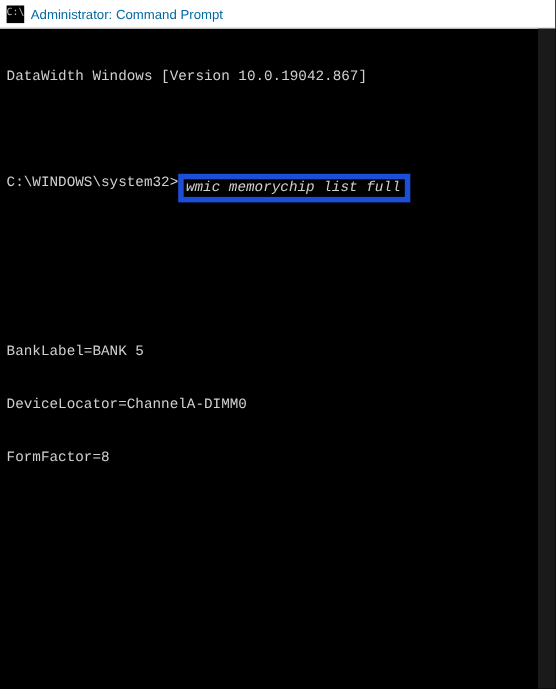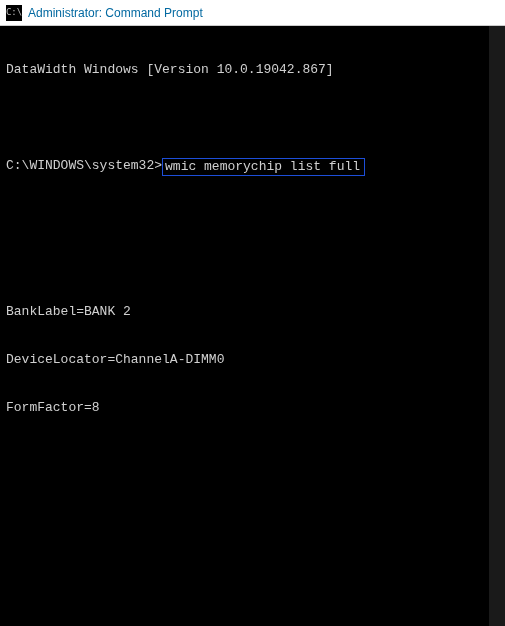--- a/index.html
+++ b/index.html
@@ -61,23 +61,24 @@
       font-family: Consolas, 'Courier New', monospace;
     }
     .line {
       display: block;
       min-height: 16px;
     }
     .prompt-line {
       display: flex;
     }
     .highlight-box {
-      border: 1px solid #1d4ed8;
+      border: 5px solid #1d4ed8;
       padding: 0 4px 0 2px;
       display: inline-block;
+      font-style: italic;
     }
     .scrollbar {
       position: absolute;
       right: 0;
       top: 26px;
       bottom: 0;
       width: 16px;
       background: #1a1a1a;
     }
   </style>
@@ -92,21 +93,21 @@
 </div>
 
 <div class="terminal">
   <span class="line">DataWidth Windows [Version 10.0.19042.867]</span>
   <span class="line"> </span>
   <div class="prompt-line">
     <span>C:\WINDOWS\system32&gt;</span><span class="highlight-box"><span>wmic memorychip list full</span></span>
   </div>
   <span class="line"> </span>
   <span class="line"> </span>
-  <span class="line">BankLabel=BANK 2</span>
+  <span class="line">BankLabel=BANK 5</span>
   <span class="line">DeviceLocator=ChannelA-DIMM0</span>
   <span class="line">FormFactor=8</span>
   
   
   
   
   
   
   
   

